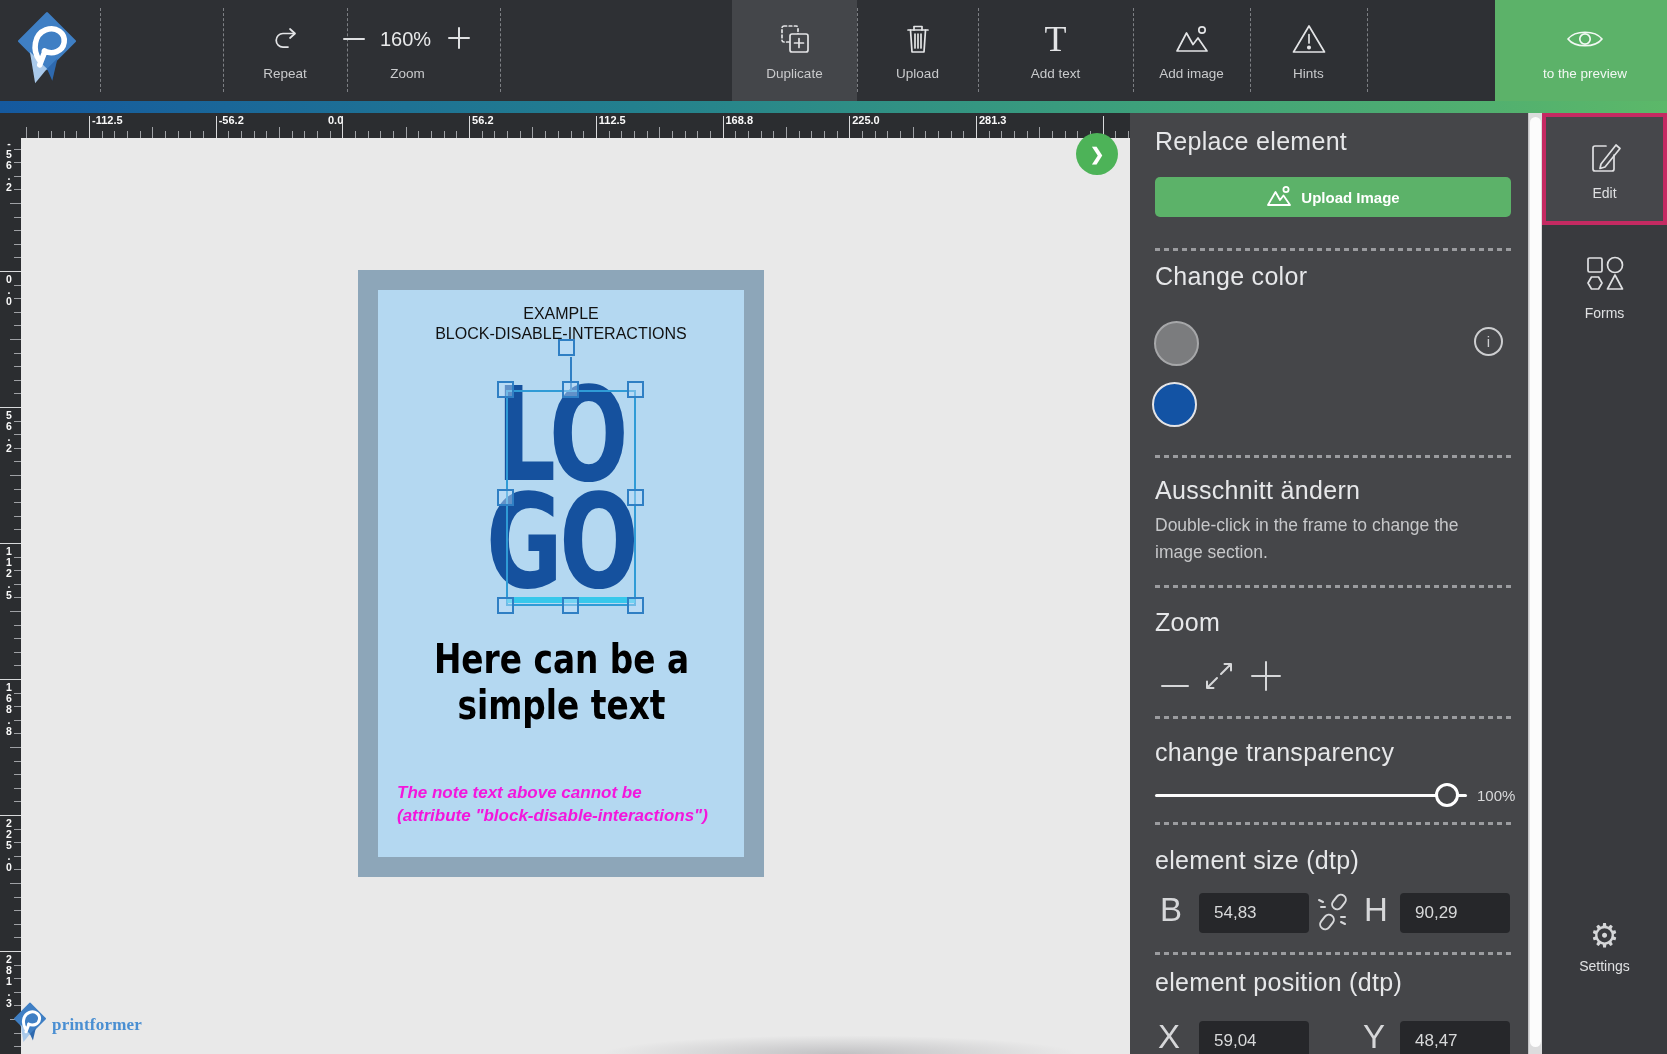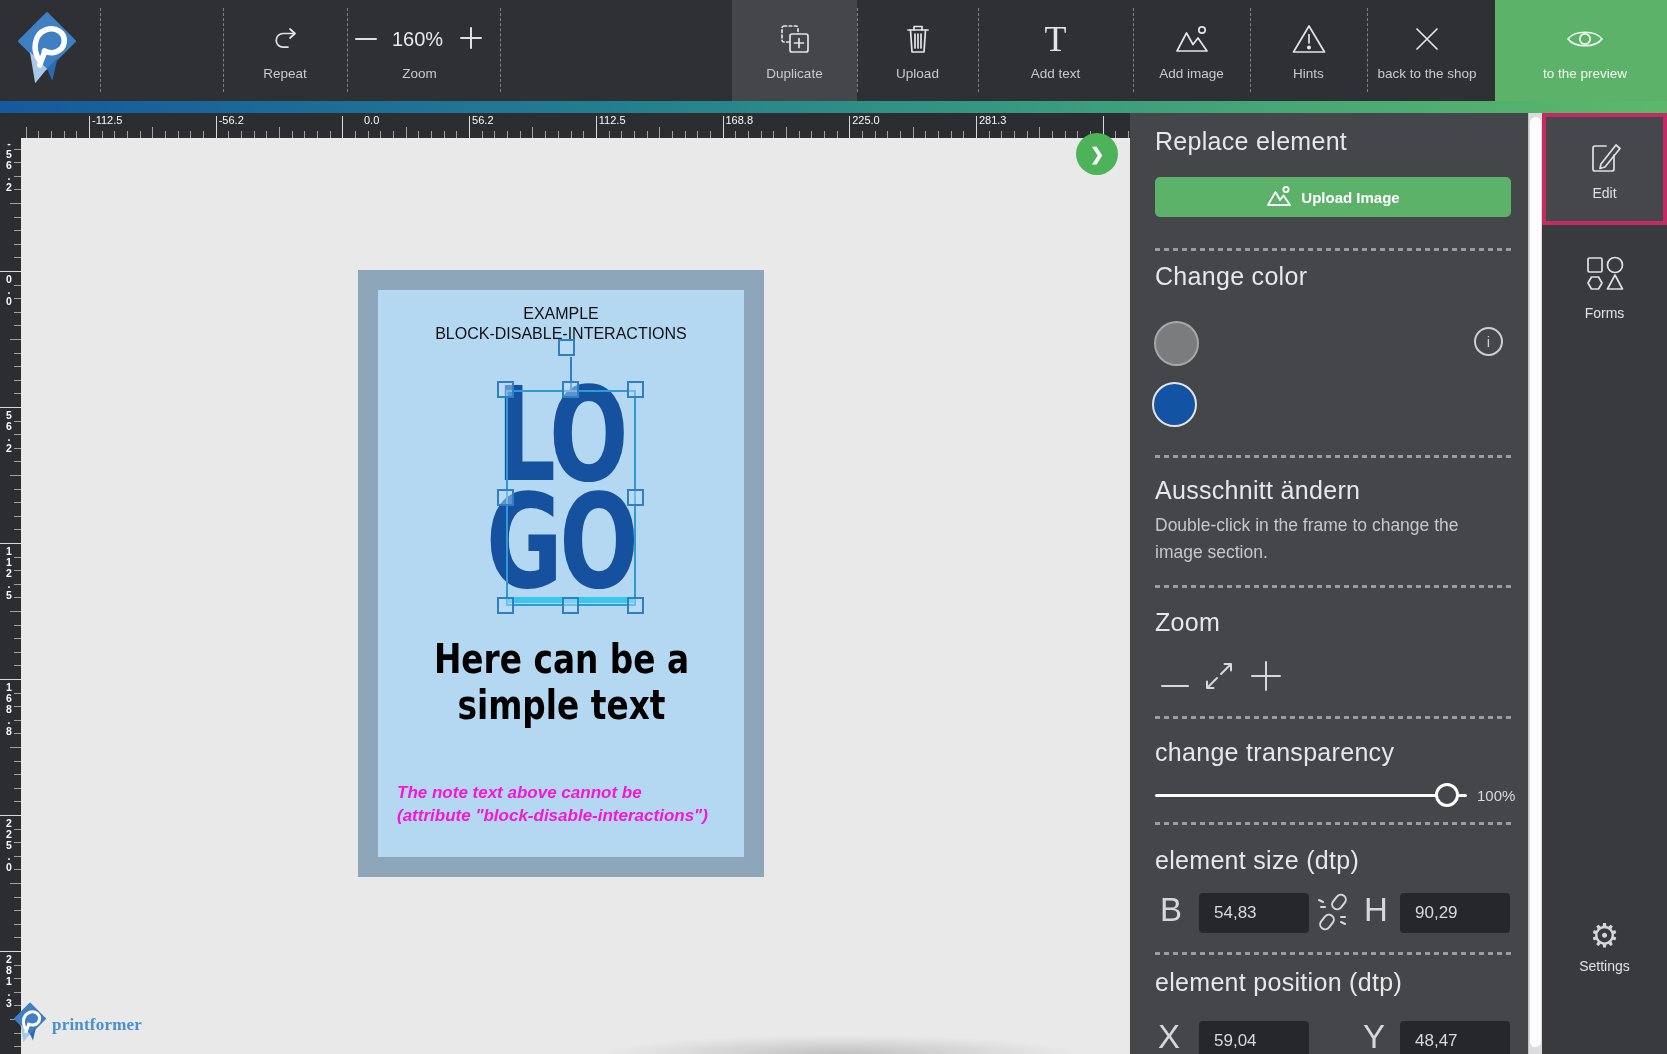--- a/index.html
+++ b/index.html
@@ -20,21 +20,21 @@
   .serifT{font-family:"Liberation Serif",serif;font-size:36px;color:#e3e4e6;line-height:36px;}
   
   #grad{position:absolute;left:0;top:101px;width:1667px;height:12px;
         background:linear-gradient(90deg,#15599f 0%,#23808e 38%,#3da07b 68%,#5cb869 100%);}
   
   #h-ruler{position:absolute;left:21px;top:113px;width:1109px;height:25px;background:#2b2d30;overflow:hidden;}
   #v-ruler{position:absolute;left:0;top:113px;width:21px;height:941px;background:#2b2d30;overflow:hidden;z-index:5;}
   #ruler-corner{position:absolute;left:0;top:113px;width:21px;height:25px;background:#2b2d30;z-index:6;}
   #h-ruler .tick{position:absolute;bottom:0;width:1px;background:#9fa1a5;}
   #h-ruler .t-minor{height:7px}#h-ruler .t-mid{height:11px}#h-ruler .t-major{height:22px;background:#d8d9db;}
-  .hlabel{position:absolute;top:1px;font-weight:normal;font-size:11px;color:#fafafa;}
+  .hlabel{position:absolute;top:1px;font-weight:bold;font-size:11px;color:#fafafa;}
   #v-ruler .tick{position:absolute;right:0;height:1px;background:#9fa1a5;}
   #v-ruler .t-minor{width:7px}#v-ruler .t-mid{width:11px}#v-ruler .t-major{width:21px;background:#d8d9db;}
   .vlabel{position:absolute;left:3px;width:12px;font-weight:bold;font-size:10.5px;line-height:11px;
           color:#fafafa;text-align:center;}
   
   #canvas{position:absolute;left:21px;top:138px;width:1109px;height:916px;background:#e9e9e9;}
   #canvas-shadow{position:absolute;left:540px;top:1028px;width:600px;height:26px;
         background:radial-gradient(ellipse 55% 100% at 50% 100%,rgba(50,50,60,.22),rgba(0,0,0,0) 72%);}
   #card{position:absolute;left:358px;top:270px;width:406px;height:607px;background:#8da6b9;}
   #card-inner{position:absolute;left:378px;top:290px;width:366px;height:567px;background:#b4d8f1;}
@@ -133,21 +133,21 @@
     <div class="tb-cell" style="left:223px;width:124px">
       <span class="ic">
         <svg width="28" height="26" viewBox="0 0 28 26">
             <path d="M19 3 L24 7.5 L19 12"></path>
             <path d="M23.5 7.5 H12 a6.8 6.8 0 0 0 0 13.6 H17"></path>
           </svg>
       </span>
       <span>Repeat</span>
     </div>
 
-    <div class="tb-cell" style="left:343px;width:153px">
+    <div class="tb-cell" style="left:331px;width:153px">
       <div id="zoom-row">
         <span class="hbar"></span>
         <span id="zoom-value">160%</span>
         <span>
           <svg width="26" height="26" viewBox="0 0 26 26" style="stroke:#dfe0e2;stroke-width:2;fill:none;stroke-linecap:round">
               <path d="M13 3 V23 M3 13 H23"></path>
             </svg>
         </span>
       </div>
       <span>Zoom</span>
@@ -195,28 +195,20 @@
       <span class="ic">
         <svg width="36" height="32" viewBox="0 0 36 32">
           <path d="M18 3 L33.5 29 H2.5 Z"></path>
           <path d="M18 11.5 V20"></path>
             <circle cx="18" cy="24.5" r="1.2" fill="#e3e4e6"></circle>
         </svg>
       </span>
       <span>Hints</span>
     </div>
 
-    <div class="tb-cell" style="left:1367px;width:120px">
-      <span class="ic">
-        <svg width="30" height="30" viewBox="0 0 30 30">
-            <path d="M5 5 L25 25 M25 5 L5 25"></path>
-          </svg>
-      </span>
-      <span>back to the shop</span>
-    </div>
 
     <div class="tb-cell" id="cell-preview" style="left:1487px;width:180px">
       <span class="ic">
         <svg width="40" height="26" viewBox="0 0 40 26" style="stroke:#f2f8f3">
           <path d="M3 13 C10 4 30 4 37 13 C30 22 10 22 3 13 Z"></path>
           <circle cx="20" cy="13" r="5.2"></circle>
         </svg>
       </span>
       <span>to the preview</span>
     </div>
@@ -246,21 +238,21 @@
       <div class="tick t-minor" style="left: 207.4px;"></div>
       <div class="tick t-minor" style="left: 220px;"></div>
       <div class="tick t-minor" style="left: 232.7px;"></div>
       <div class="tick t-minor" style="left: 245.4px;"></div>
       <div class="tick t-mid" style="left: 258.1px;"></div>
       <div class="tick t-minor" style="left: 270.7px;"></div>
       <div class="tick t-minor" style="left: 283.4px;"></div>
       <div class="tick t-minor" style="left: 296.1px;"></div>
       <div class="tick t-minor" style="left: 308.7px;"></div>
       <div class="tick t-major" style="left: 321.4px;"></div>
-      <div class="hlabel" style="left: 343px;">0.0</div>
+      <div class="hlabel" style="left: 307px;">0.0</div>
       <div class="tick t-minor" style="left: 334.1px;"></div>
       <div class="tick t-minor" style="left: 346.7px;"></div>
       <div class="tick t-minor" style="left: 359.4px;"></div>
       <div class="tick t-minor" style="left: 372.1px;"></div>
       <div class="tick t-mid" style="left: 384.8px;"></div>
       <div class="tick t-minor" style="left: 397.4px;"></div>
       <div class="tick t-minor" style="left: 410.1px;"></div>
       <div class="tick t-minor" style="left: 422.8px;"></div>
       <div class="tick t-minor" style="left: 435.4px;"></div>
       <div class="tick t-major" style="left: 448.1px;"></div>

